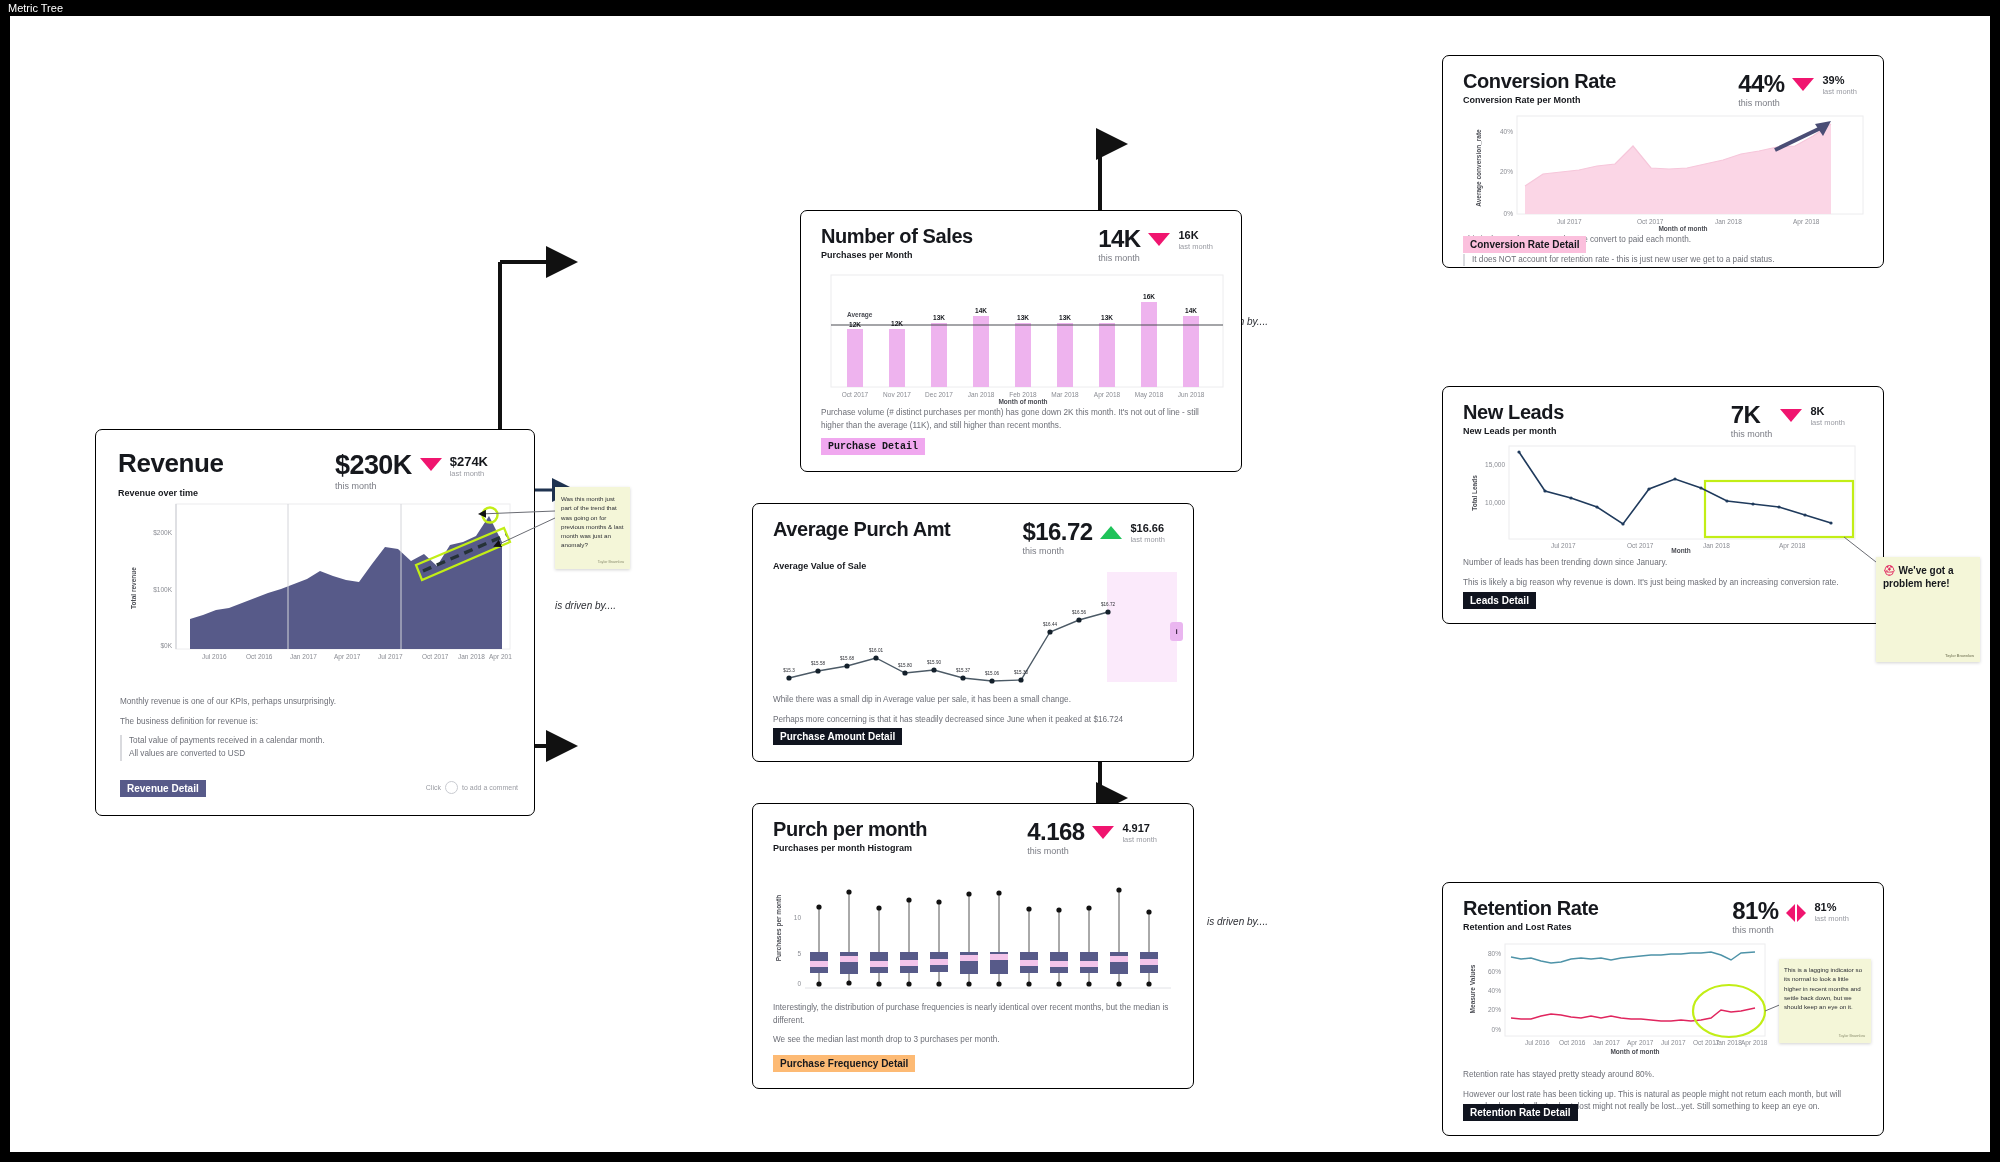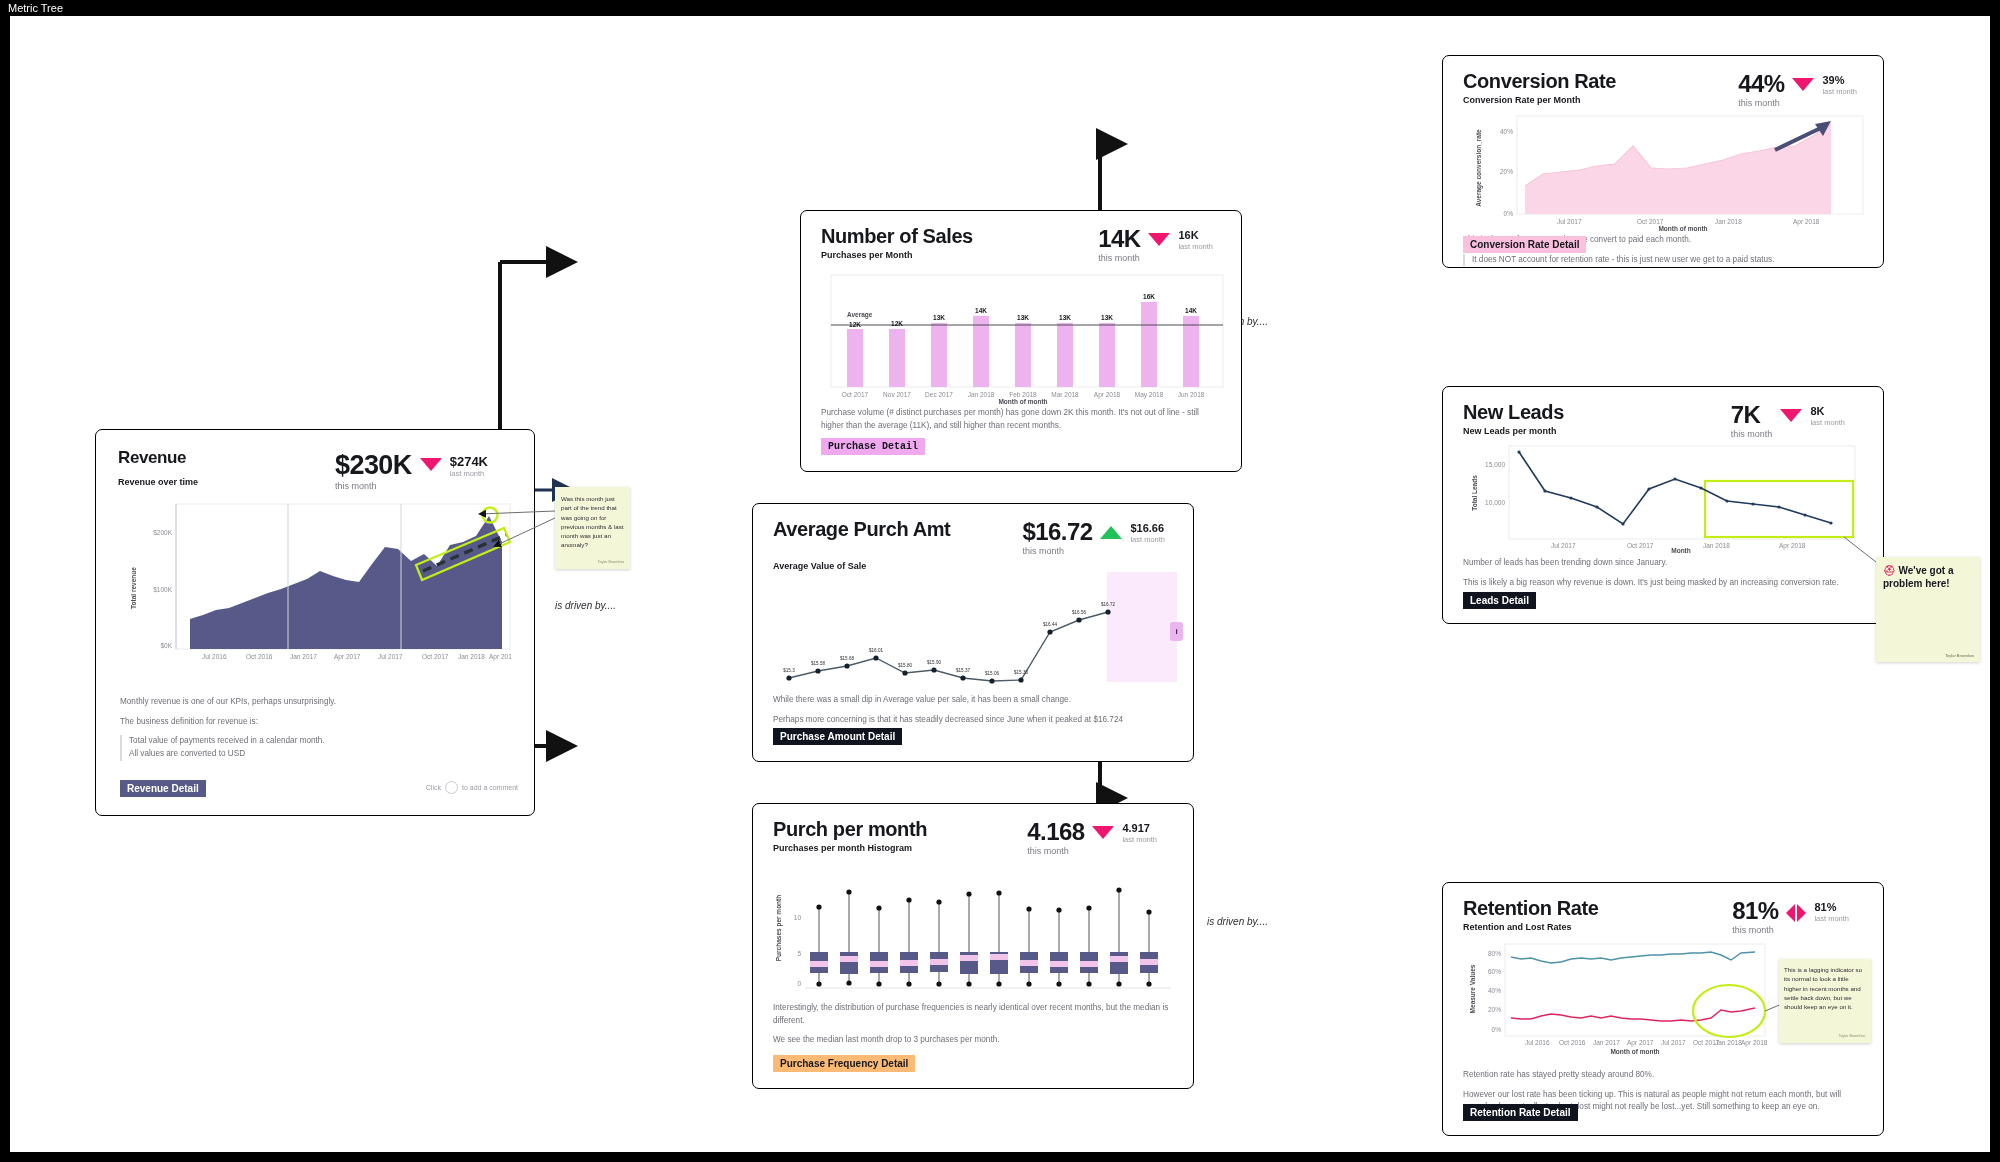--- a/index.html
+++ b/index.html
@@ -86,21 +86,21 @@
 
       <path d="M1010,730 L1090,730 L1090,782 L1110,782" stroke="#111" stroke-width="4" fill="none" marker-end="url(#ah)"></path>
     </svg>
 
     <div class="driven" style="left:545px;top:584px;">is driven by....</div>
     <div class="driven" style="left:1197px;top:300px;">is driven by....</div>
     <div class="driven" style="left:1197px;top:900px;">is driven by....</div>
 
     <div class="card" style="left:85px;top:413px;width:440px;height:387px;">
       <div style="position:absolute;left:22px;top:18px;">
-        <div class="c-title" style="font-size:17px;">Revenue</div>
+        <div class="c-title" style="font-size:26px;">Revenue</div>
         <div class="c-sub" style="margin-top:9px;">Revenue over time</div>
       </div>
       <div class="kpi-wrap" style="right:46px;top:22px;">
         <div class="kpi-now" style="font-size:27px;">
           <span>$230K</span>
           <small>this month</small>
         </div>
         <div class="tri-down"></div>
         <div class="kpi-prev" style="font-size:13px;">
           <span>$274K</span>

